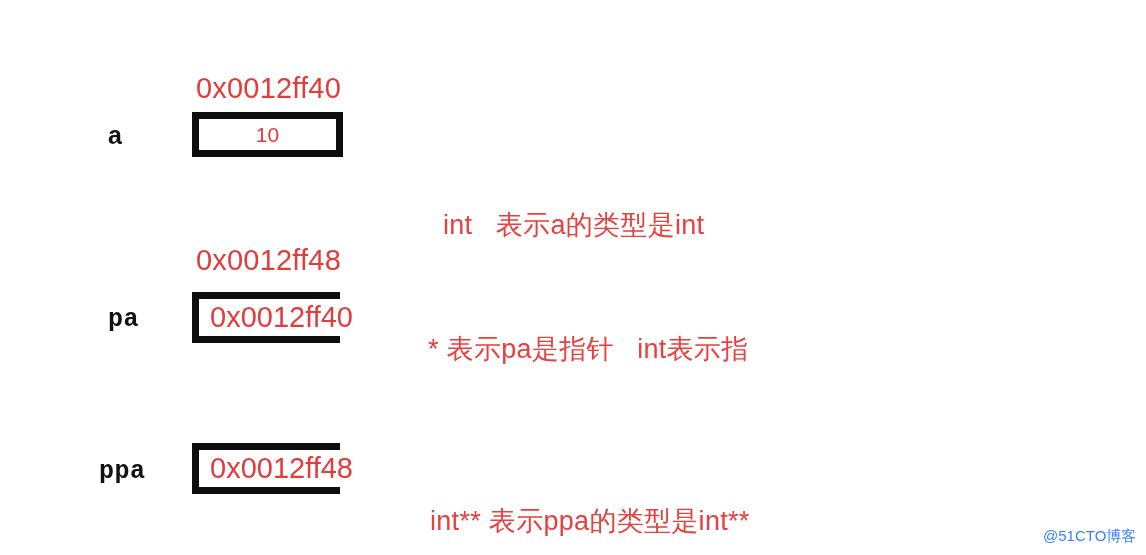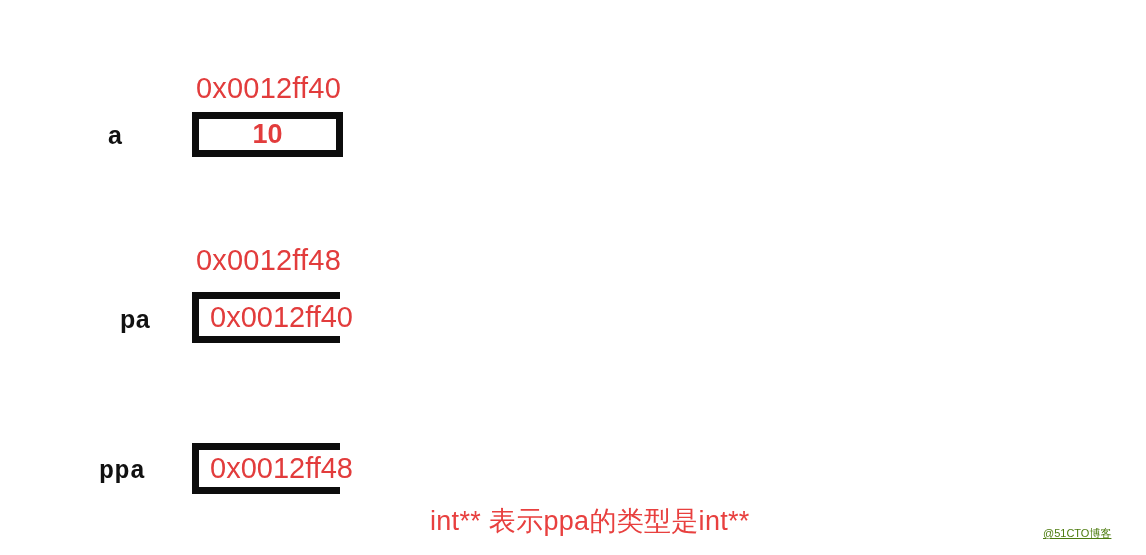--- a/index.html
+++ b/index.html
@@ -59,67 +59,70 @@
     border-right: none;
     justify-content: flex-start;
   }
   .cell-value {
     color: #e23c3c;
     font-family: "Liberation Sans", sans-serif;
     font-size: 29px;
     white-space: nowrap;
     line-height: 1;
   }
-  .cell-closed .cell-value { font-size: 27px; font-weight: bold; }
+  .cell-closed .cell-value { font-size: 21px; }
   .cell-open .cell-value { padding-left: 11px; }
 
   
   .note {
     color: #e8403f;
     font-family: "Liberation Sans", sans-serif;
     font-size: 27px;
     line-height: 43px;
     white-space: pre;
     letter-spacing: 0.3px;
   }
   .note-line { display: block; white-space: pre; }
 
   
   .watermark {
-    color: #4d7c0f;
+    color: #3b82f6;
     font-family: "Liberation Sans", sans-serif;
-    font-size: 11px;
+    font-size: 15px;
     white-space: nowrap;
     line-height: 1;
-    text-decoration: underline;
   }
 </style>
 </head>
 <body>
 
 <div id="canvas">
 
   <div class="abs addr-caption" style="left:196px; top:74px;">0x0012ff40</div>
 
   <div class="abs var-label" style="left:108px; top:123px;">a</div>
 
   <div class="abs cell cell-closed" style="left:192px; top:112px; width:151px; height:45px;">
     <span class="cell-value">10</span>
   </div>
 
+  <div class="abs note" style="left:443px; top:118px;">
+    <span class="note-line">int   表示a的类型是int</span>
+  </div>
 
   <div class="abs addr-caption" style="left:196px; top:246px;">0x0012ff48</div>
 
-  <div class="abs var-label" style="left:120px; top:307px;">pa</div>
+  <div class="abs var-label" style="left:108px; top:307px;font-family:Liberation Mono, monospace;">pa</div>
 
   <div class="abs cell cell-open" style="left:192px; top:292px; width:148px; height:51px;">
     <span class="cell-value">0x0012ff40</span>
   </div>
 
   <div class="abs note" style="left:428px; top:242px;">
+    <span class="note-line">* 表示pa是指针   int表示指</span>
     
   </div>
 
   <div class="abs var-label" style="left:99px; top:459px;font-family:Liberation Mono, monospace;">ppa</div>
 
   <div class="abs cell cell-open" style="left:192px; top:443px; width:148px; height:51px;">
     <span class="cell-value">0x0012ff48</span>
   </div>
 
   <div class="abs note" style="left:430px; top:414px;">

